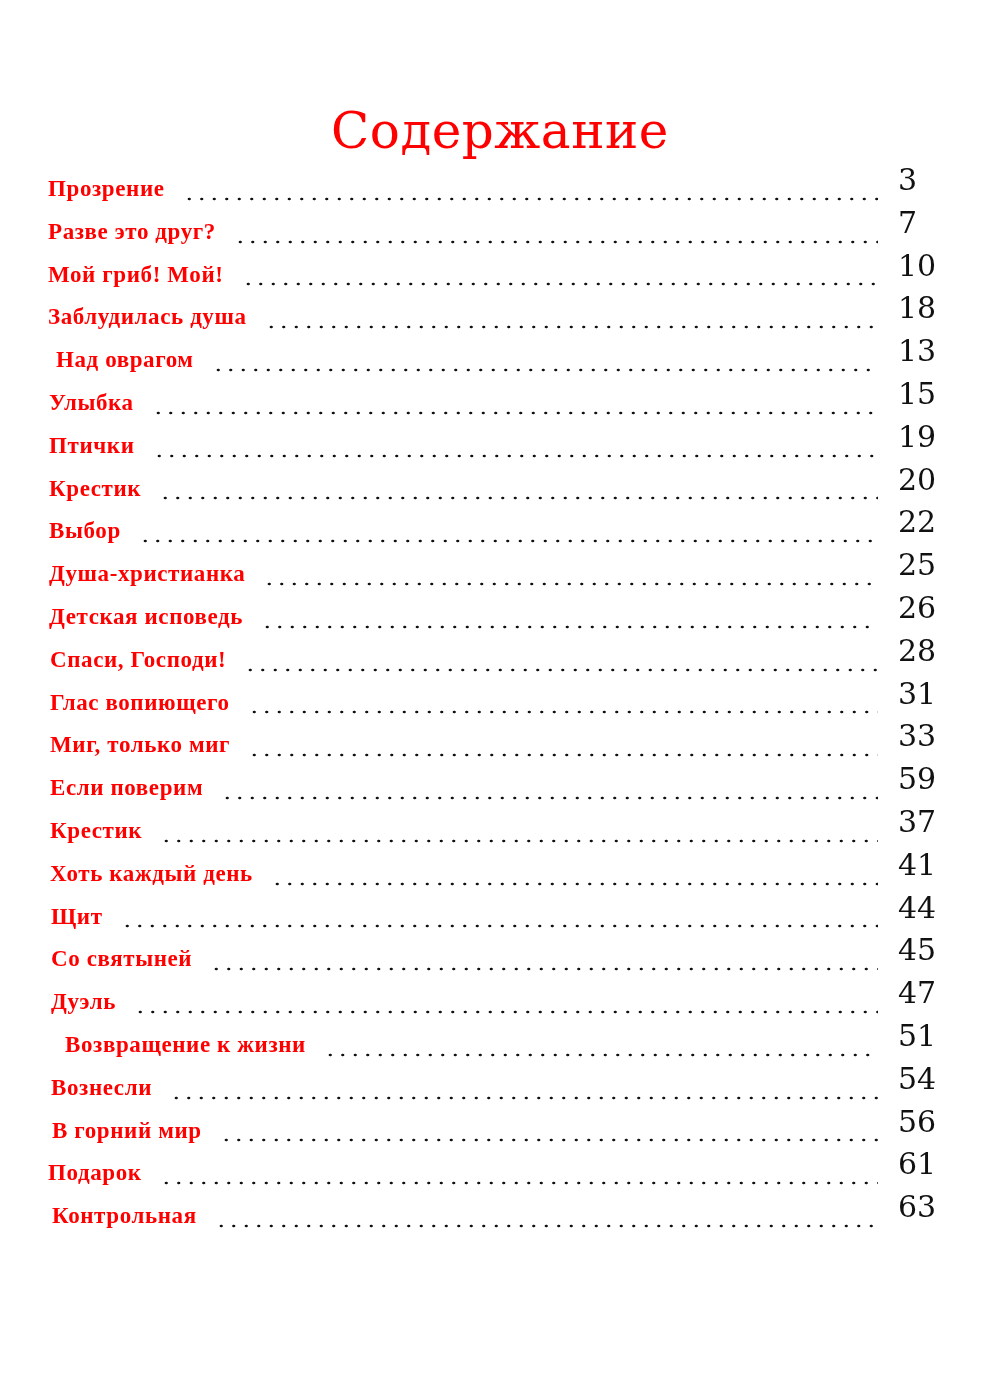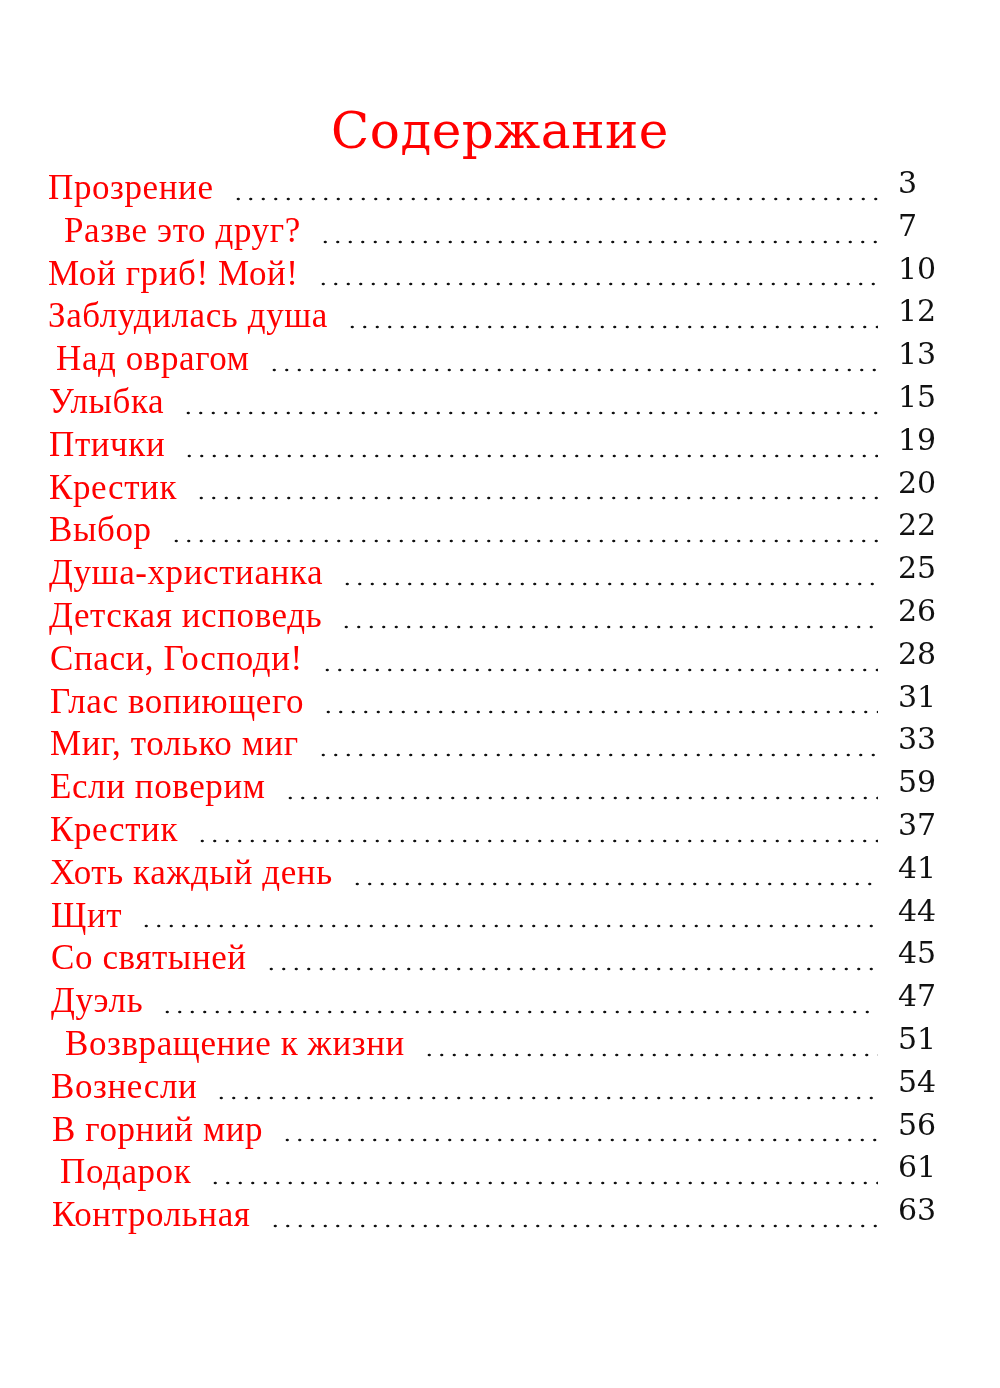--- a/index.html
+++ b/index.html
@@ -9,21 +9,21 @@
     position: absolute; left: 0; top: 68px; width: 1000px; text-align: center;
     font-family: "DejaVu Serif", "Liberation Serif", serif;
     font-size: 50px; color: #ff0000; font-weight: normal; letter-spacing: 0.5px;
   }
   .toc { position: absolute; left: 48px; top: 168px; width: 900px; margin: 0; padding: 0; list-style: none; }
   .row {
     display: flex; align-items: baseline; height: 42.8px;
     font-family: "Liberation Serif", "DejaVu Serif", serif;
   }
   .entry {
-    color: #ff0000; font-weight: normal; font-size: 35px; white-space: nowrap;
+    color: #ff0000; font-weight: bold; font-size: 23px; white-space: nowrap;
     padding-right: 18px; letter-spacing: 0.6px;
   }
   .leader {
     flex: 1; border-bottom: 3px dotted #000; height: 0; margin-bottom: 7px;
     border-image: none;
   }
   .leader { background-image: radial-gradient(circle, #111 1.3px, transparent 1.6px);
     background-size: 12.5px 4px; background-repeat: repeat-x; background-position: left center;
     border: none; height: 4px; align-self: flex-end; margin-bottom: 10px; }
   .pg {
@@ -37,34 +37,34 @@
 <body>
 
 <div class="page">
   <h1 class="title">Содержание</h1>
   <ul class="toc">
     <li class="row" style="margin-left:0px">
         <span class="entry">Прозрение</span>
         <span class="leader"></span>
         <span class="pg">3</span>
       </li>
-    <li class="row" style="margin-left:16px">
+    <li class="row" style="margin-left:0px">
         <span class="entry">Разве это друг?</span>
         <span class="leader"></span>
         <span class="pg">7</span>
       </li>
     <li class="row" style="margin-left:0px">
         <span class="entry">Мой гриб! Мой!</span>
         <span class="leader"></span>
         <span class="pg">10</span>
       </li>
     <li class="row" style="margin-left:0px">
         <span class="entry">Заблудилась душа</span>
         <span class="leader"></span>
-        <span class="pg">12</span>
+        <span class="pg">18</span>
       </li>
     <li class="row" style="margin-left:8px">
         <span class="entry">Над оврагом</span>
         <span class="leader"></span>
         <span class="pg">13</span>
       </li>
     <li class="row" style="margin-left:1px">
         <span class="entry">Улыбка</span>
         <span class="leader"></span>
         <span class="pg">15</span>
@@ -147,21 +147,21 @@
     <li class="row" style="margin-left:3px">
         <span class="entry">Вознесли</span>
         <span class="leader"></span>
         <span class="pg">54</span>
       </li>
     <li class="row" style="margin-left:4px">
         <span class="entry">В горний мир</span>
         <span class="leader"></span>
         <span class="pg">56</span>
       </li>
-    <li class="row" style="margin-left:12px">
+    <li class="row" style="margin-left:0">
         <span class="entry">Подарок</span>
         <span class="leader"></span>
         <span class="pg">61</span>
       </li>
     <li class="row" style="margin-left:4px">
         <span class="entry">Контрольная</span>
         <span class="leader"></span>
         <span class="pg">63</span>
       </li>
   </ul>

